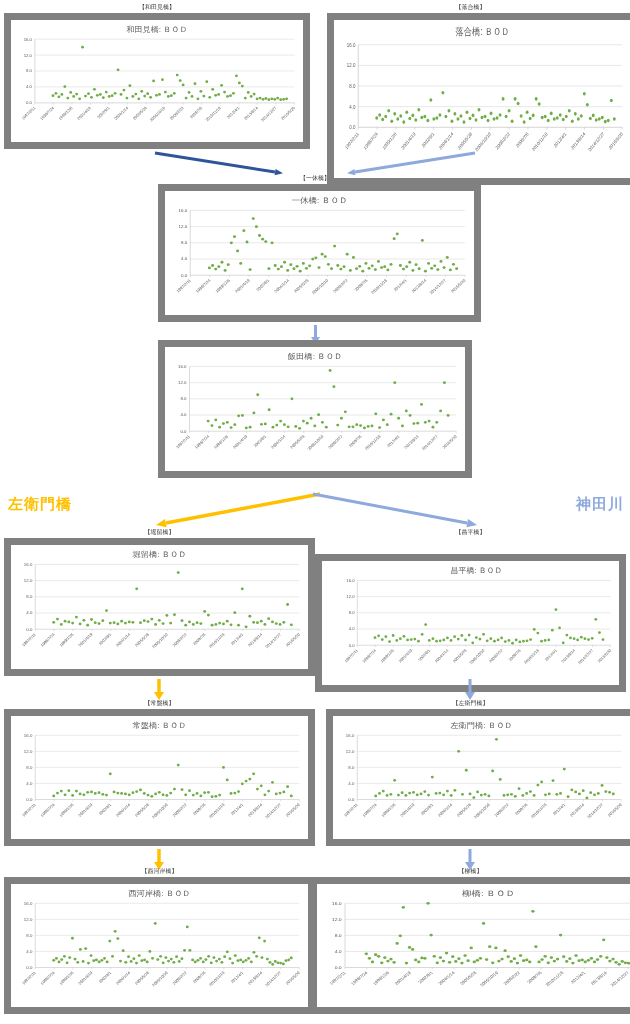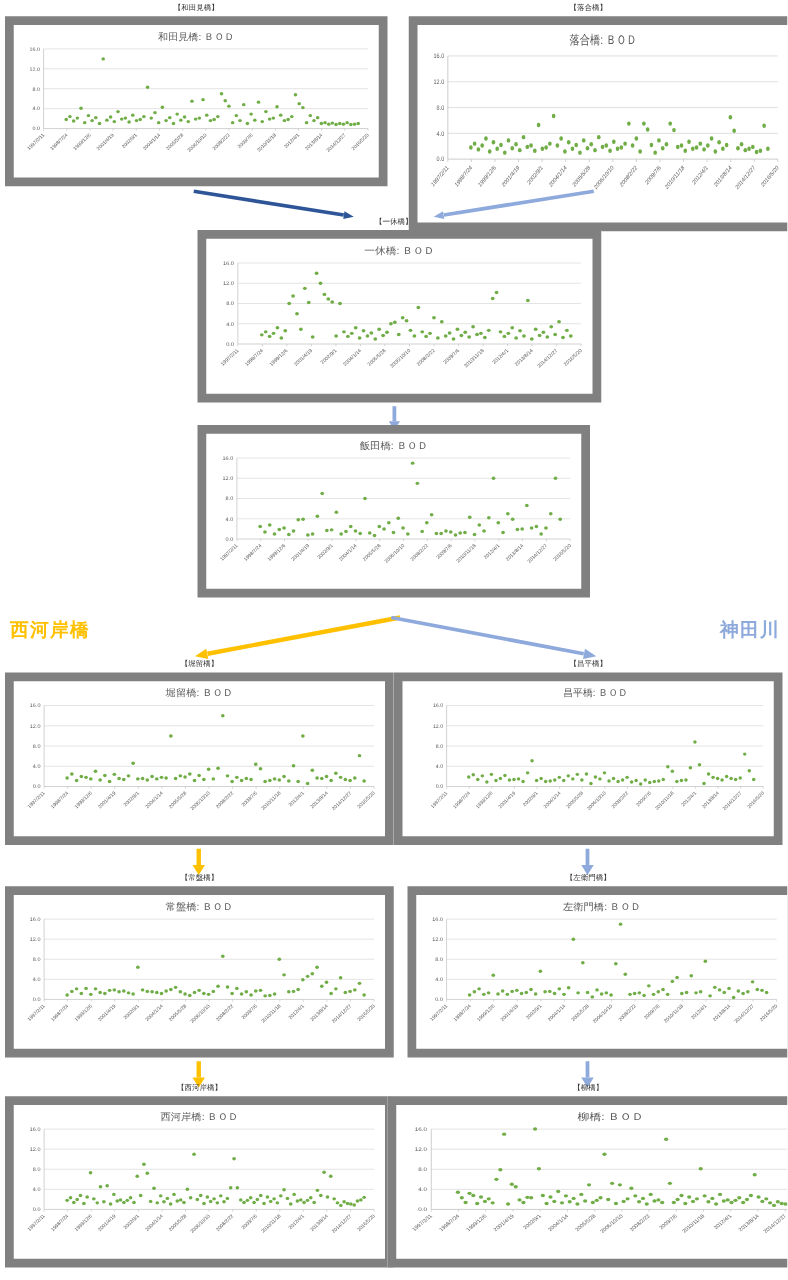--- a/index.html
+++ b/index.html
@@ -531,21 +531,21 @@
         <circle cx="265.5" cy="81.4" r="1.5" fill="#70AD47"></circle>
         <circle cx="269.4" cy="80.1" r="1.5" fill="#70AD47"></circle>
         <circle cx="273.3" cy="86.6" r="1.5" fill="#70AD47"></circle>
         <circle cx="277.2" cy="81.4" r="1.5" fill="#70AD47"></circle>
         <circle cx="281.1" cy="69.1" r="1.5" fill="#70AD47"></circle>
         <circle cx="285.0" cy="38.5" r="1.5" fill="#70AD47"></circle>
         <circle cx="288.8" cy="73.9" r="1.5" fill="#70AD47"></circle>
       </svg>
     </div>
 
-  <div class="river-label river-left" style="left:8px;top:495px;">西河岸橋</div>
+  <div class="river-label river-left" style="left:8px;top:495px;">左衛門橋</div>
   <div class="river-label river-right" style="right:6px;top:495px;">神田川</div>
 
   <div class="arrow c-orange" style="left:148px;top:492px;">
     <svg width="180" height="38" viewBox="0 0 180 38">
       <line x1="172" y1="2" x2="18" y2="31" stroke="currentColor" stroke-width="3.5"></line>
       <path d="M8,33 L17,27 L18.6,35.2 Z" fill="currentColor"></path>
     </svg>
   </div>
   <div class="arrow c-light-blue" style="left:305px;top:492px;">
     <svg width="180" height="38" viewBox="0 0 180 38">
@@ -659,21 +659,21 @@
         <circle cx="261.6" cy="85.8" r="1.5" fill="#70AD47"></circle>
         <circle cx="265.5" cy="79.6" r="1.5" fill="#70AD47"></circle>
         <circle cx="269.4" cy="83.1" r="1.5" fill="#70AD47"></circle>
         <circle cx="273.3" cy="84.9" r="1.5" fill="#70AD47"></circle>
         <circle cx="277.2" cy="85.8" r="1.5" fill="#70AD47"></circle>
         <circle cx="281.1" cy="83.6" r="1.5" fill="#70AD47"></circle>
         <circle cx="285.0" cy="64.3" r="1.5" fill="#70AD47"></circle>
         <circle cx="288.8" cy="86.2" r="1.5" fill="#70AD47"></circle>
       </svg>
     </div>
-  <div class="chart-box" style="left: 315px; top: 538px; width: 311px; height: 138px; border-color: rgb(128, 128, 128); padding-left: 12px;">
+  <div class="chart-box" style="left: 315px; top: 554px; width: 311px; height: 138px; border-color: rgb(128, 128, 128); padding-left: 12px;">
       <svg viewBox="0 0 306 134" width="100%" height="100%" preserveAspectRatio="none">
         <text x="153" y="13" text-anchor="middle" font-size="8.5" fill="#595959">昌平橋: ＢＯＤ</text>
         <line x1="25" y1="91" x2="297" y2="91" stroke="#BFBFBF" stroke-width="0.6"></line>
         <text x="22" y="92.6" text-anchor="end" font-size="4.5" fill="#595959">0.0</text>
         <line x1="25" y1="73.5" x2="297" y2="73.5" stroke="#D9D9D9" stroke-width="0.6"></line>
         <text x="22" y="75.1" text-anchor="end" font-size="4.5" fill="#595959">4.0</text>
         <line x1="25" y1="56" x2="297" y2="56" stroke="#D9D9D9" stroke-width="0.6"></line>
         <text x="22" y="57.6" text-anchor="end" font-size="4.5" fill="#595959">8.0</text>
         <line x1="25" y1="38.5" x2="297" y2="38.5" stroke="#D9D9D9" stroke-width="0.6"></line>
         <text x="22" y="40.1" text-anchor="end" font-size="4.5" fill="#595959">12.0</text>

